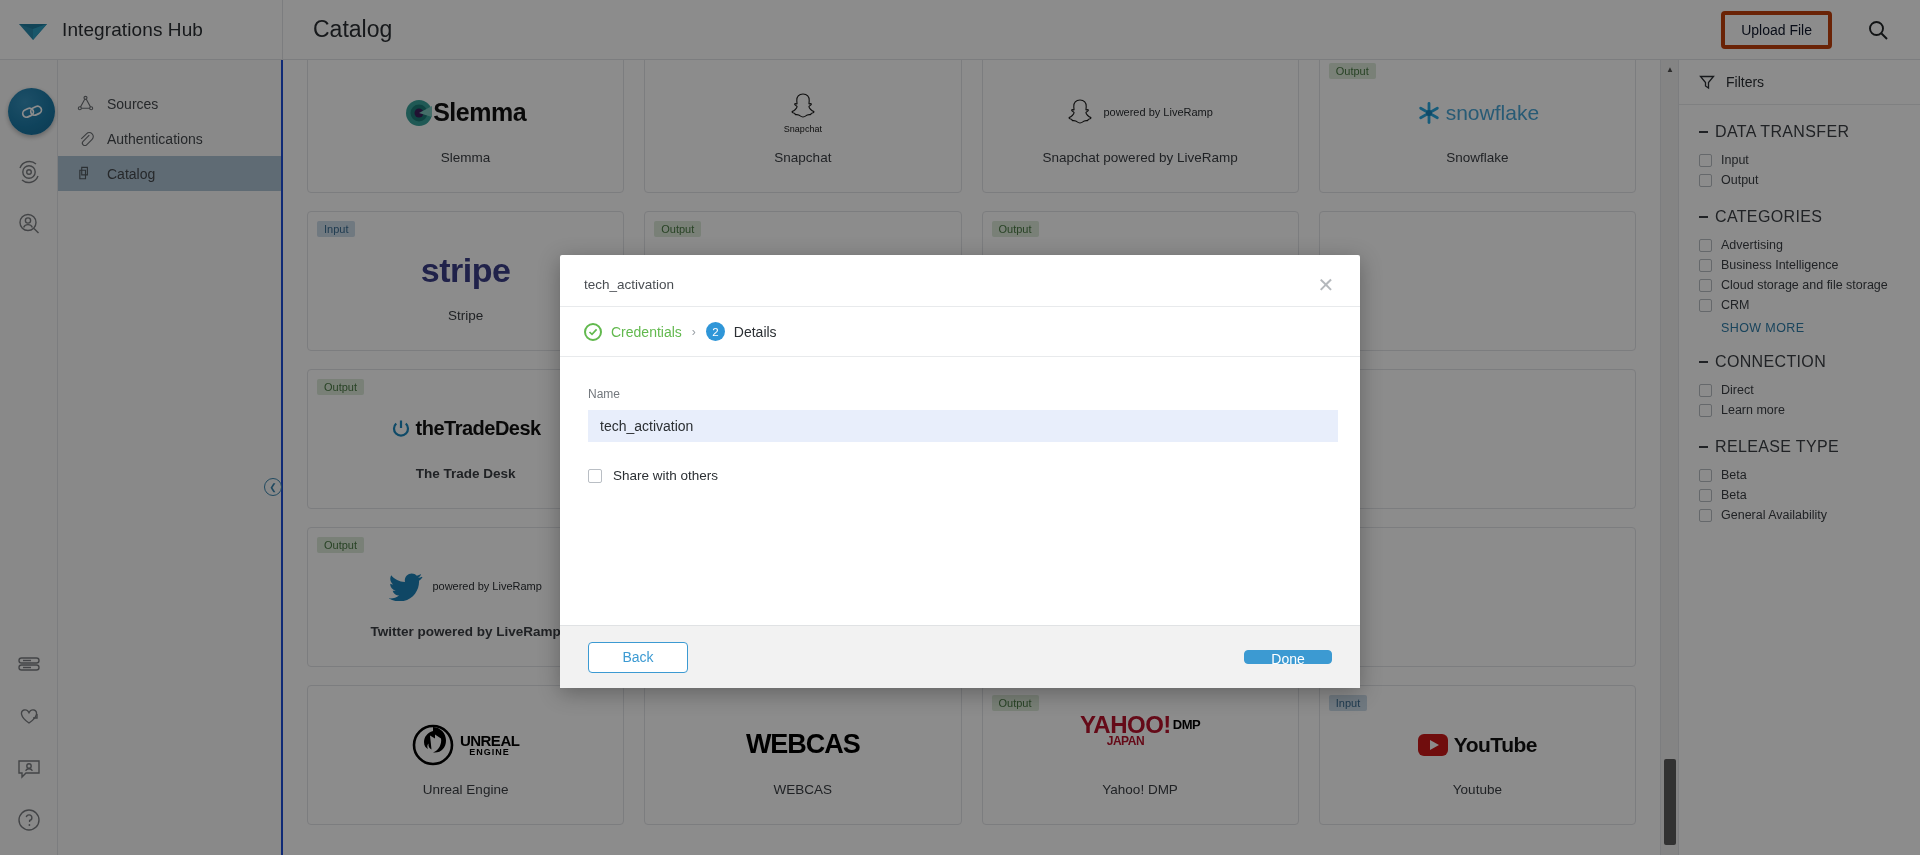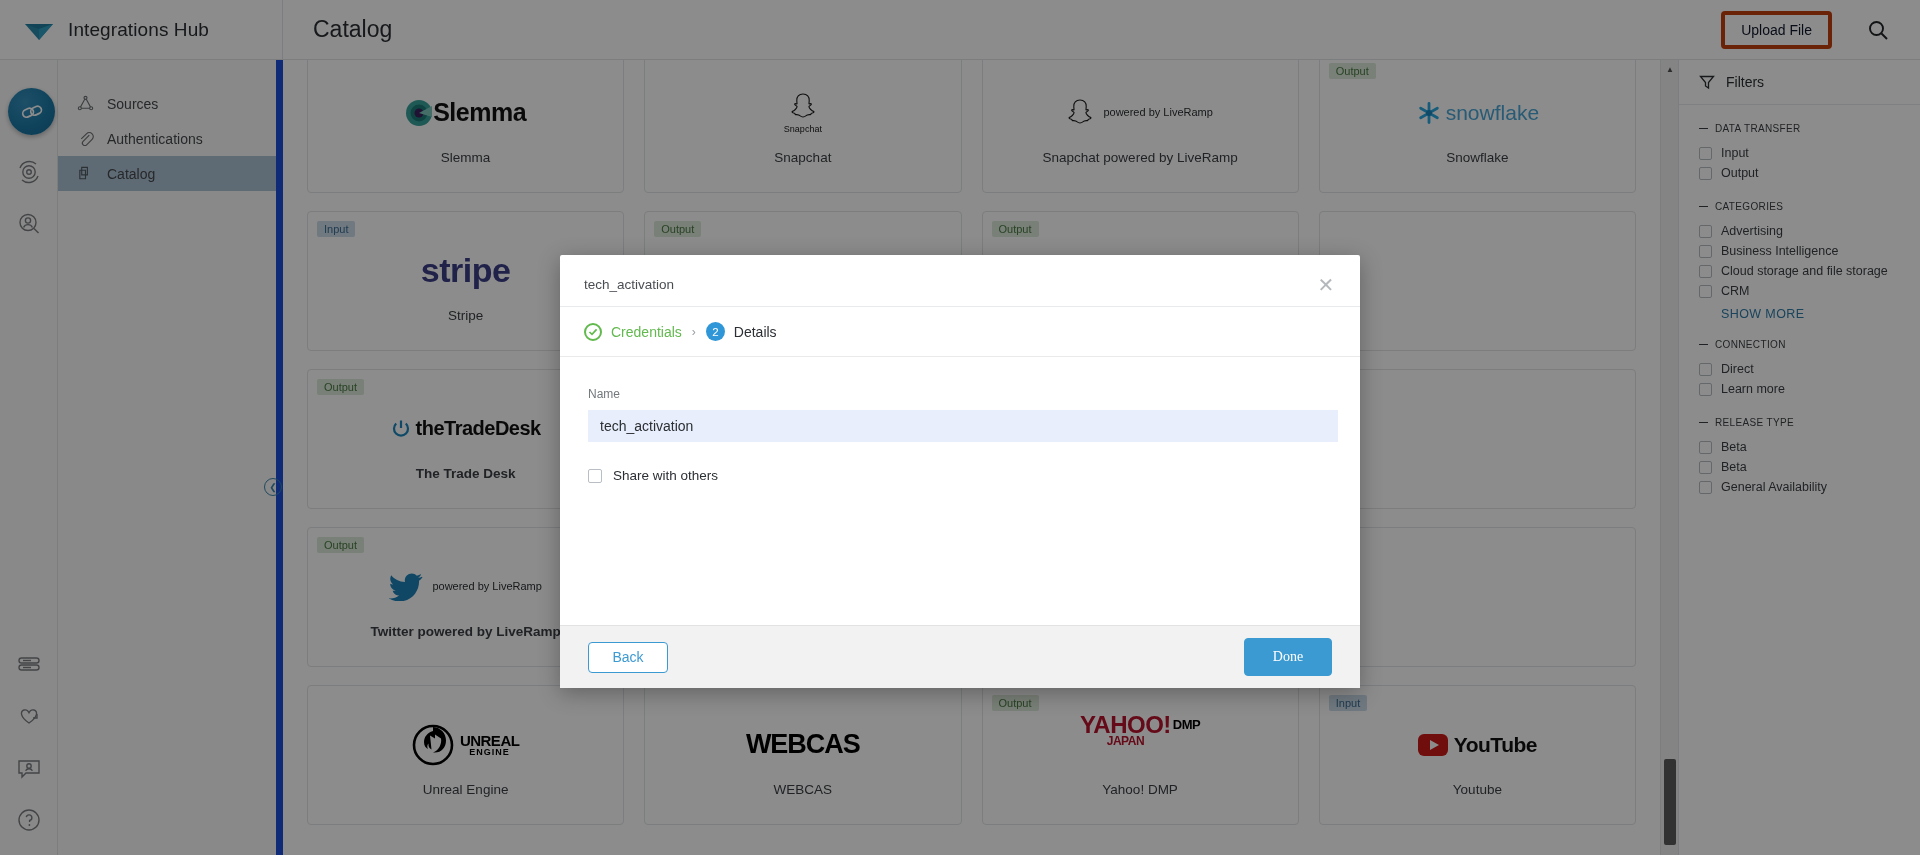--- a/index.html
+++ b/index.html
@@ -20,21 +20,21 @@
   }
 
   
   .topbar {
     position: absolute; top: 0; left: 0; width: 1920px; height: 60px;
     background: #fff; border-bottom: 1px solid #e2e4e8;
     display: flex; align-items: center; z-index: 20;
   }
   .brand-zone {
     width: 283px; height: 60px; display: flex; align-items: center;
-    gap: 14px; padding-left: 24px; border-right: 1px solid #e2e4e8;
+    gap: 14px; padding-left: 18px; border-right: 1px solid #e2e4e8;
   }
   .diamond-logo { width: 30px; height: 22px; }
   .brand-title { font-size: 19px; color: #2b2f33; letter-spacing: .1px; }
   .page-title { font-size: 23px; color: #2b2f33; margin-left: 30px; }
   .topbar-right {
     margin-left: auto; display: flex; align-items: center; gap: 34px;
     padding-right: 30px;
   }
   .upload-btn {
     border: 4px solid #c2410c; color: #0f172a; background: transparent;
@@ -56,21 +56,21 @@
     background: radial-gradient(circle at 36% 30%, #3691bd 0%, #1d7ba8 55%, #176a95 100%);
     display: flex; align-items: center; justify-content: center;
     box-shadow: 0 2px 5px rgba(0,0,0,.28); cursor: pointer; z-index: 30;
   }
   .rail-icon { width: 26px; height: 26px; cursor: pointer; opacity: .72; }
   .rail-spacer { flex: 1; }
 
   
   .nav {
     position: absolute; top: 60px; left: 58px; width: 225px; height: 795px;
-    background: #fafafa; border-right: 7px solid #1d4ed8; z-index: 22;
+    background: #fafafa; border-right: 2px solid #1d4ed8; z-index: 22;
     padding-top: 26px;
   }
   .nav-item {
     height: 35px; display: flex; align-items: center; gap: 13px;
     padding-left: 19px; cursor: pointer; font-size: 14px; color: #45494e;
   }
   .nav-item.active { background: #aec4d4; }
   .nav-ic { width: 17px; height: 17px; opacity: .8; }
   .collapse-handle {
     position: absolute; top: 478px; left: 264px; width: 18px; height: 18px;
@@ -128,21 +128,21 @@
     background: #fff; border-left: 1px solid #e2e4e8; z-index: 18;
   }
   .filters-head {
     height: 45px; display: flex; align-items: center; gap: 11px;
     padding-left: 20px; border-bottom: 1px solid #e8eaec;
     font-size: 14px; color: #2b2f33;
   }
   .filters-body { padding: 18px 20px 0 20px; }
   .fgroup { margin-bottom: 18px; }
   .fgroup-title {
-    font-size: 10px; color: #3b3f44; letter-spacing: .35px;
+    font-size: 16px; color: #3b3f44; letter-spacing: .35px;
     margin-bottom: 9px; display: flex; align-items: center; gap: 7px;
     cursor: pointer;
     text-align: center;
   }
   .minus { display: inline-block; width: 9px; height: 1.5px; background: #3b3f44; }
   .frow {
     display: flex; align-items: center; gap: 9px; height: 20px;
     font-size: 12.5px; color: #3b3f44; cursor: pointer;
   }
   .cbox {
@@ -203,28 +203,28 @@
   .share-cbox {
     width: 14px; height: 14px; border: 1px solid #b9bec4;
     border-radius: 2px; background: #fff;
   }
   .modal-foot {
     height: 63px; background: #f2f2f2; border-top: 1px solid #e0e2e4;
     display: flex; align-items: center; justify-content: space-between;
     padding: 0 28px;
   }
   .btn-back {
-    width: 80px; height: 31px; background: #fff; border: 1px solid #3c9ad2;
+    width: 100px; height: 31px; background: #fff; border: 1px solid #3c9ad2;
     border-radius: 4px; color: #3c9ad2; font-size: 14px;
     font-family: inherit; cursor: pointer;
   }
   .btn-done {
-    width: 88px; height: 38px; background: #3c9ad2; border: 1px solid #3c9ad2;
+    width: 88px; height: 14px; background: #3c9ad2; border: 1px solid #3c9ad2;
     border-radius: 4px; color: #fff; font-size: 14px;
-    font-family: Liberation Serif, serif; cursor: pointer;
+    font-family: Liberation Sans, sans-serif; cursor: pointer;
   }
 </style>
 </head>
 <body>
 
 <div id="app">
 
   <div class="dimmed">
 
     <div class="topbar">

